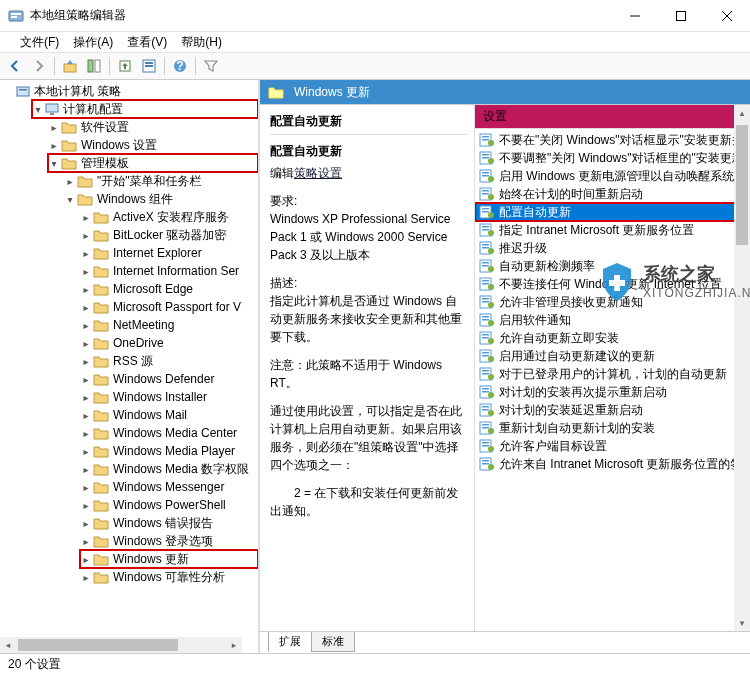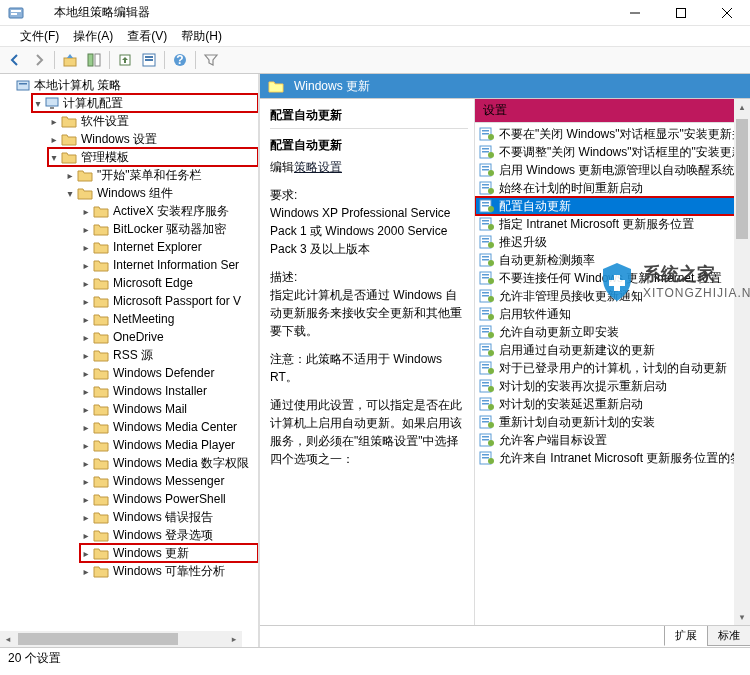--- a/index.html
+++ b/index.html
@@ -1,18 +1,18 @@
 <!DOCTYPE html>
 <html><head>
 <meta charset="utf-8">
 <style>
 * { box-sizing: border-box; margin: 0; padding: 0; font-family: "Microsoft YaHei", "Segoe UI", sans-serif; font-size: 12px; }
 body { width: 750px; height: 675px; background: #fff; overflow: hidden; position: relative; }
 
-.titlebar { height: 26px; display: flex; align-items: center; padding-left: 8px; border-bottom: 1px solid #e5e5e5; gap: 24px; }
+.titlebar { height: 32px; display: flex; align-items: center; padding-left: 8px; border-bottom: 1px solid #e5e5e5; }
 .titlebar .icon { width: 16px; height: 16px; margin-right: 6px; }
 .titlebar .title { flex: 1; }
 .winctrls { display: flex; }
 .winctrls div { width: 46px; height: 30px; display: flex; align-items: center; justify-content: center; color: #333; }
 
 .menubar { height: 20px; display: flex; align-items: center; padding-left: 14px; gap: 2px; }
 .menubar span { padding: 2px 6px; }
 
 .toolbar { height: 28px; display: flex; align-items: center; padding-left: 4px; gap: 2px; border-top: 1px solid #e5e5e5; border-bottom: 1px solid #ccc; background: #f9f9f9; }
 .tbtn { width: 22px; height: 22px; display: flex; align-items: center; justify-content: center; border: 1px solid transparent; }
@@ -43,21 +43,21 @@
 .desc-col a { color: #0f172a; text-decoration: underline; }
 
 .list-col { flex: 1; overflow: auto; position: relative; }
 .list-col .lhdr { position: sticky; top: 0; height: 24px; background: #be185d; border-bottom: 1px solid #ddd; display: flex; align-items: center; padding-left: 8px; font-weight: normal; }
 .items { padding: 2px 0; }
 .itm { height: 18px; display: flex; align-items: center; padding-left: 4px; white-space: nowrap; }
 .itm.sel { background: #0078d7; color: #fff; }
 .itm.sel.hl { outline: 2px solid #d10000; }
 .picon { width: 16px; height: 14px; margin-right: 4px; flex-shrink: 0; }
 
-.tabs { height: 22px; border-top: 1px solid #ccc; display: flex; align-items: flex-start; padding-left: 8px; background: #fff; justify-content: flex-end; }
+.tabs { height: 22px; border-top: 1px solid #ccc; display: flex; align-items: flex-start; padding-left: 8px; background: #fff; }
 .tab { padding: 2px 10px; border: 1px solid #aaa; border-top: none; margin-right: -1px; background: #f2f2f2; font-size: 11px; }
 .tab.active { background: #fff; border-bottom: 1px solid #fff; }
 
 .status { height: 22px; border-top: 1px solid #ccc; display: flex; align-items: center; padding-left: 8px; }
 
 .watermark { position: absolute; top: 260px; left: 595px; pointer-events: none; opacity: 0.9; z-index: 50; }
 .watermark .wlogo { width: 44px; height: 44px; }
 .watermark .wtxt1 { position: absolute; left: 48px; top: 2px; font-size: 18px; font-weight: bold; color: #333; white-space: nowrap; }
 .watermark .wtxt2 { position: absolute; left: 48px; top: 26px; font-size: 12px; color: #555; letter-spacing: 1px; white-space: nowrap; }
 
@@ -442,20 +442,21 @@
     </div>
     <div class="rbody">
       <div class="desc-col">
         <h3>配置自动更新</h3>
         <h4>配置自动更新</h4>
         <p><span>编辑</span><a href="#">策略设置</a></p>
         <p><span>要求:</span><br><span>Windows XP Professional Service Pack 1 或 Windows 2000 Service Pack 3 及以上版本</span></p>
         <p><span>描述:</span><br><span>指定此计算机是否通过 Windows 自动更新服务来接收安全更新和其他重要下载。</span></p>
         <p>注意：此策略不适用于 Windows RT。</p>
         <p>通过使用此设置，可以指定是否在此计算机上启用自动更新。如果启用该服务，则必须在"组策略设置"中选择四个选项之一：</p>
+        <p style="text-indent:2em">2 = 在下载和安装任何更新前发出通知。</p>
       </div>
       <div class="list-col">
         <div class="lhdr">设置</div>
         <div class="items" id="setting-items">
             <div class="itm">
               <svg class="picon" viewBox="0 0 16 14">
                 <rect x="1" y="1" width="11" height="12" fill="#fff" stroke="#5b9bd5"></rect>
                 <rect x="3" y="3" width="7" height="1.5" fill="#5b9bd5"></rect>
                 <rect x="3" y="6" width="7" height="1.5" fill="#5b9bd5"></rect>
                 <circle cx="12" cy="10" r="3" fill="#7cb342"></circle>

